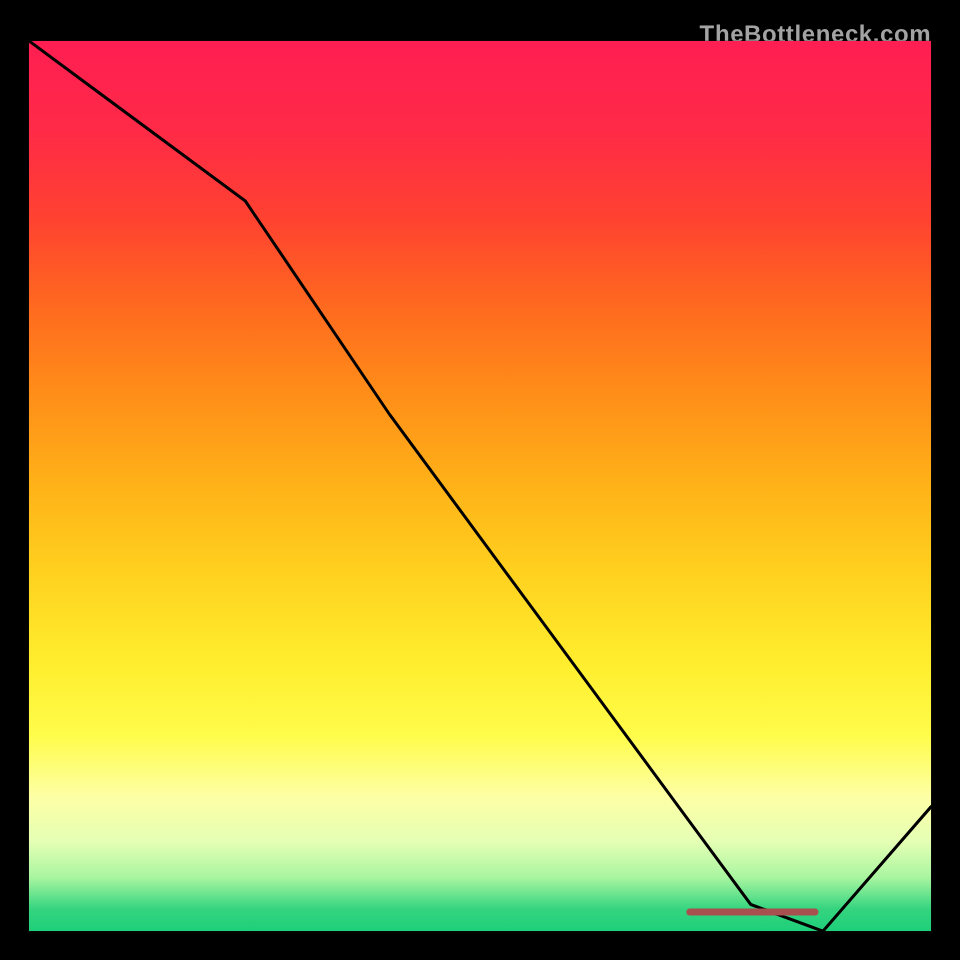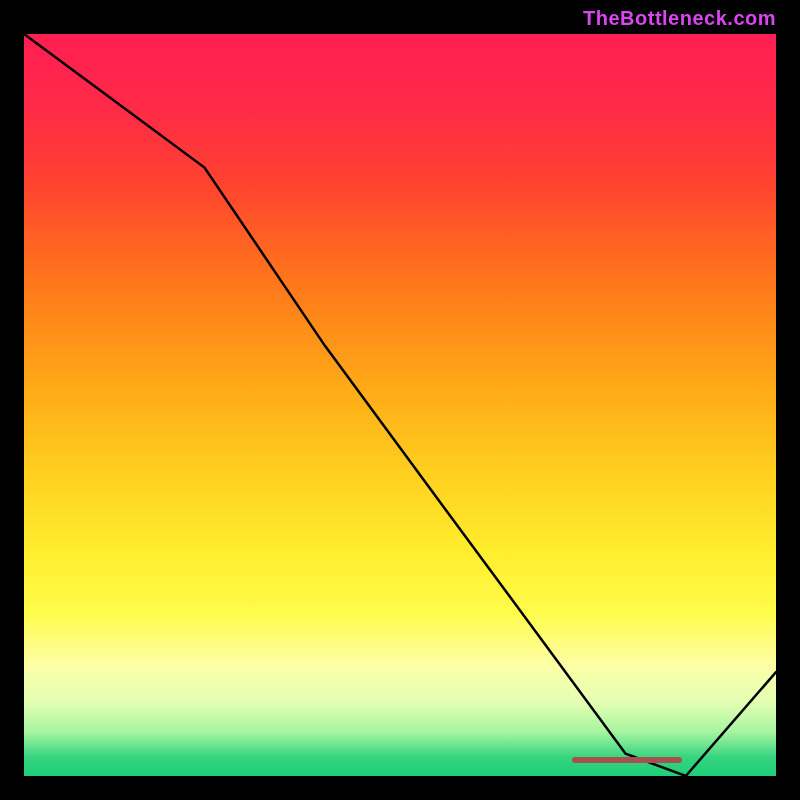--- a/index.html
+++ b/index.html
@@ -12,23 +12,23 @@
     overflow: hidden;
   }
   .root {
     width: 800px;
     height: 800px;
     position: relative;
     background: #000;
   }
   .watermark {
     position: absolute;
-    top: 7px;
+    top: 18px;
     right: 24px;
-    color: #d946ef;
+    color: #a3a3a3;
     font-size: 20px;
     font-weight: 600;
     letter-spacing: 0.5px;
   }
   .frame {
     position: absolute;
     left: 24px;
     top: 34px;
     width: 752px;
     height: 742px;

